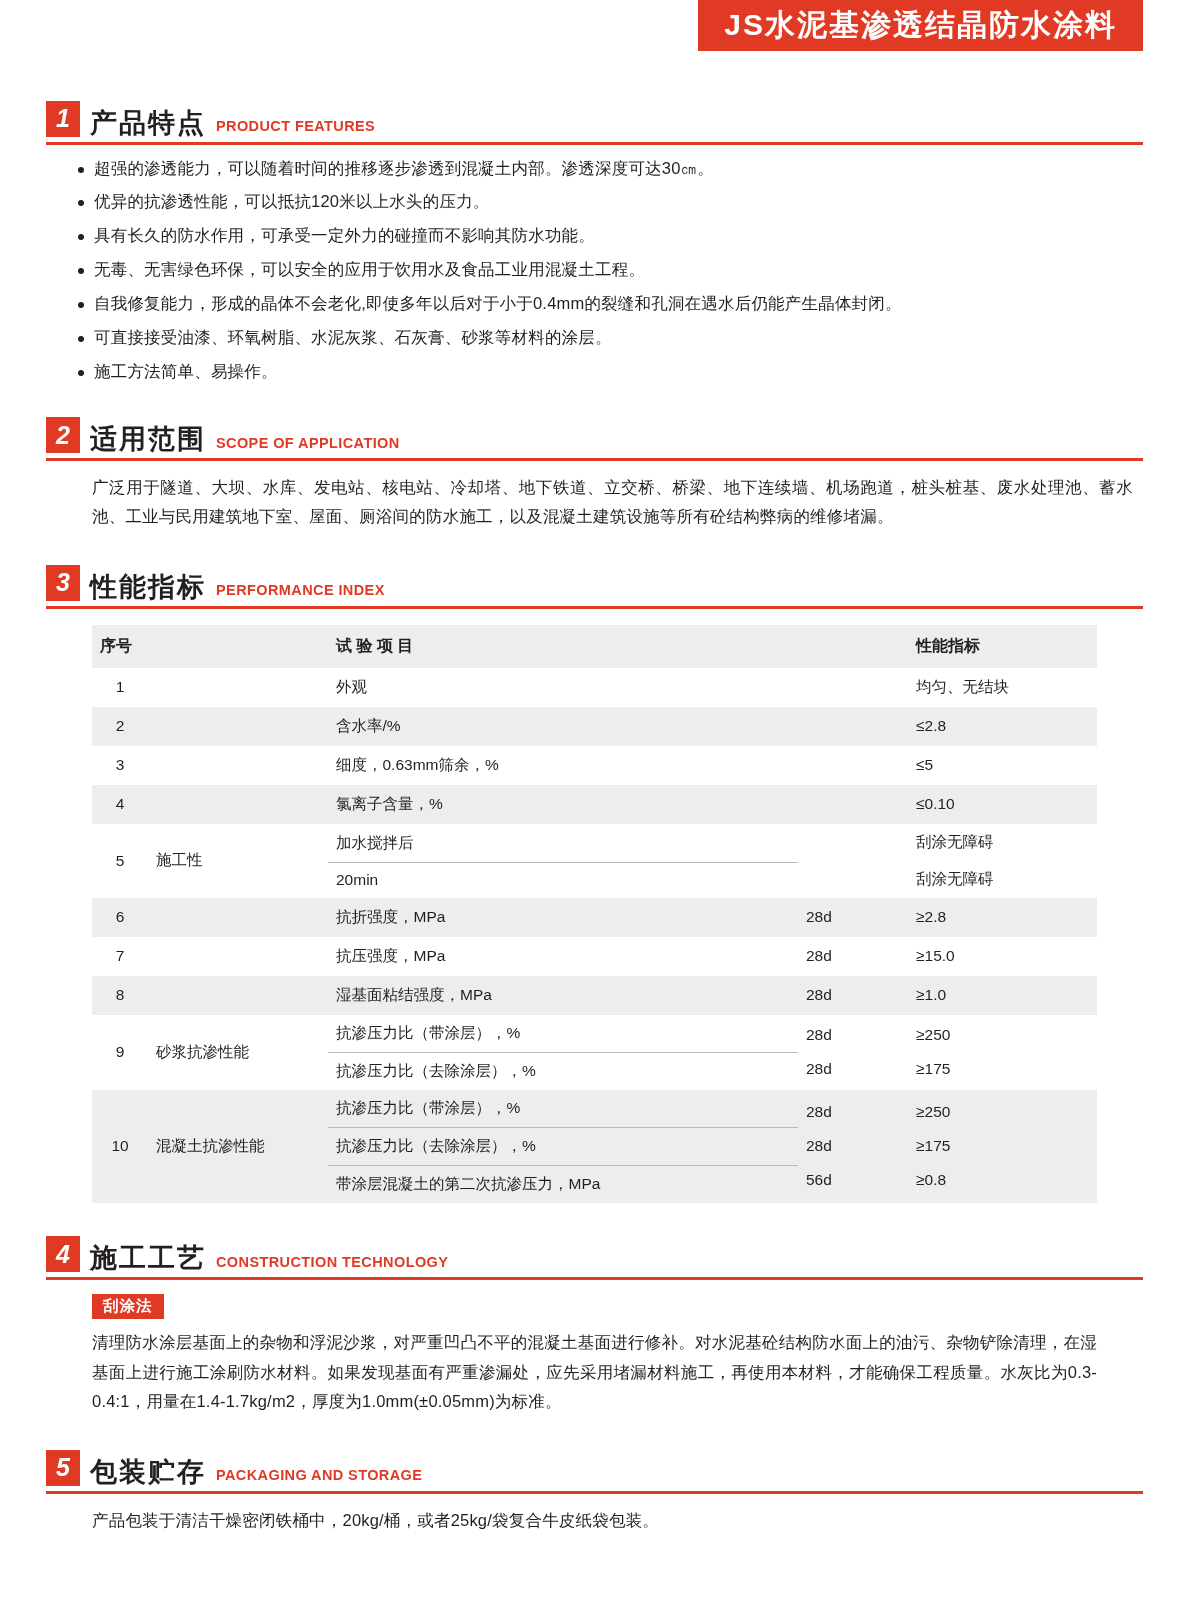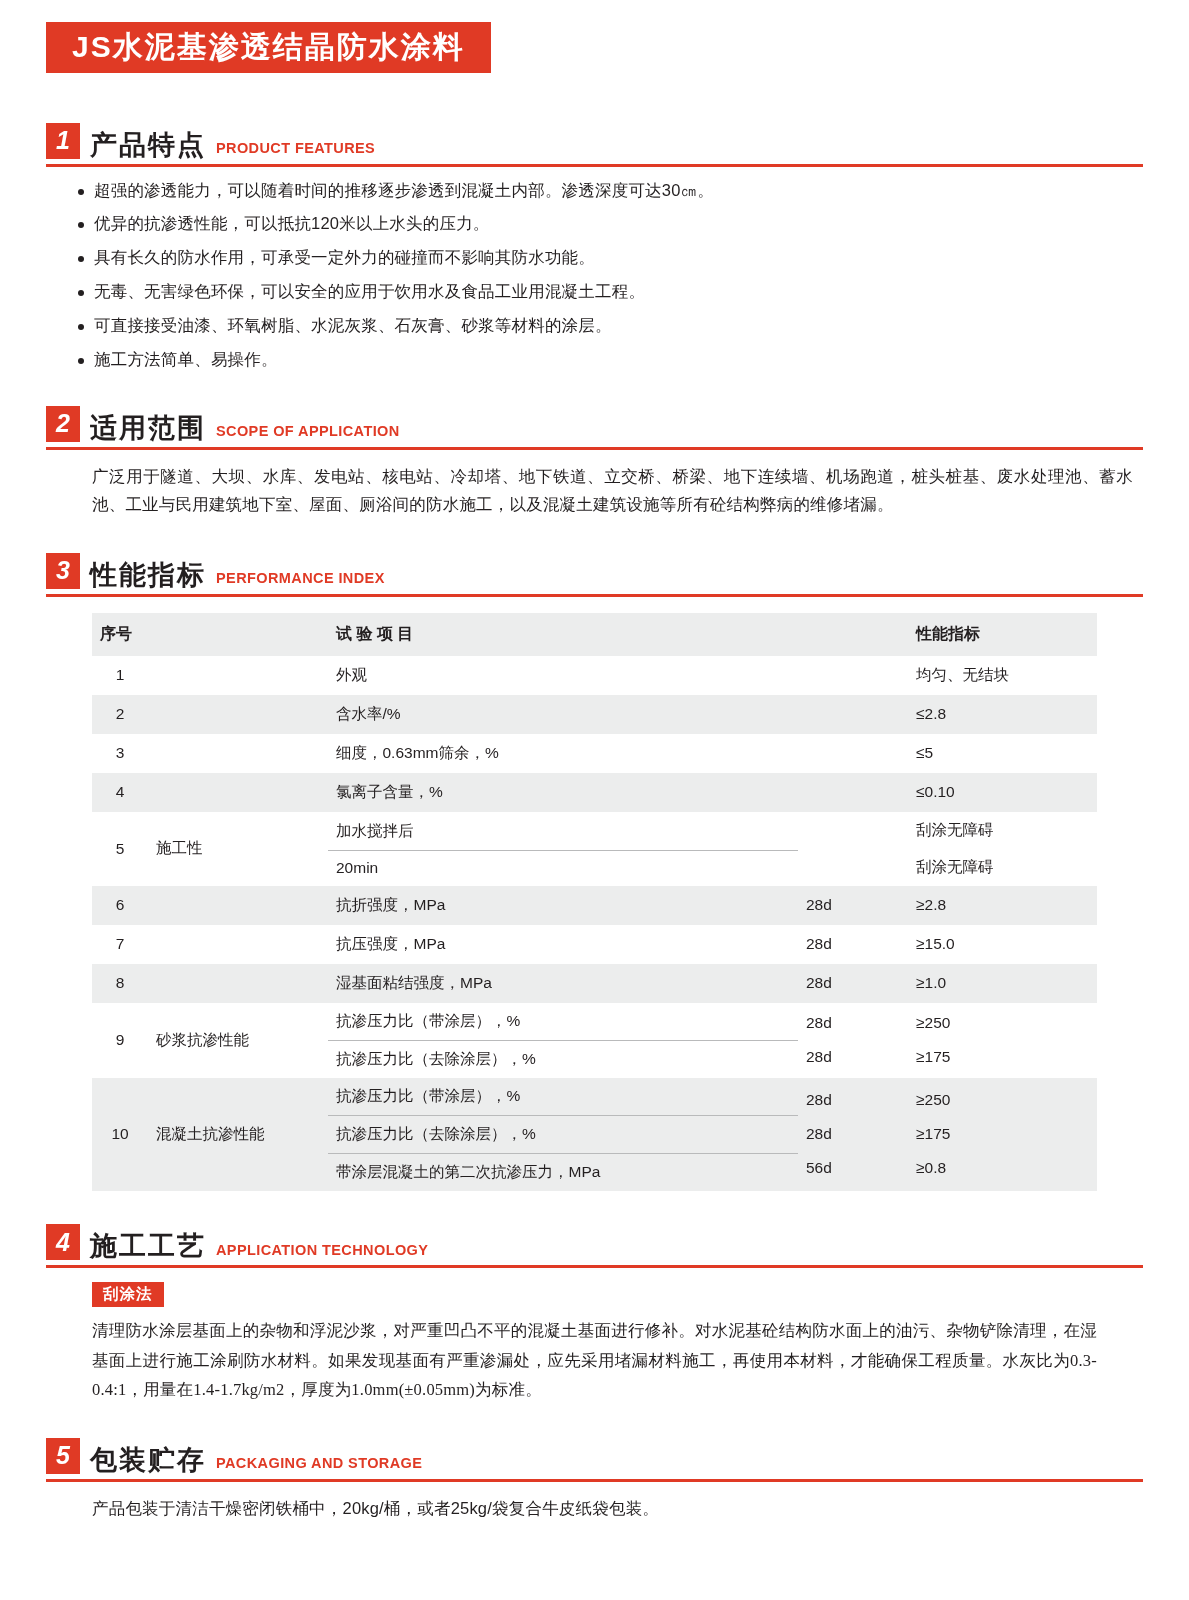--- a/index.html
+++ b/index.html
@@ -11,22 +11,21 @@
     width: 1189px;
     min-height: 1600px;
     font-family: "Liberation Sans", "DejaVu Sans", sans-serif;
     color: #231f20;
     position: relative;
   }
   .page { width: 1189px; padding: 0 46px; }
 
   
   .title-wrap {
-    text-align: left;
-    padding-top: 22px;
+    text-align: right;
     padding-bottom: 16px;
   }
   .title {
     display: inline-block;
     background: #e03a25;
     color: #ffffff;
     font-size: 30px;
     font-weight: bold;
     letter-spacing: 2px;
     padding: 8px 26px 10px 26px;
@@ -169,21 +168,20 @@
     padding: 3px 11px 5px 11px;
     letter-spacing: 1px;
     line-height: 1.1;
   }
   .col p {
     font-size: 16.5px;
     line-height: 1.78;
     margin: 9px 0 0 0;
     text-align: justify;
     letter-spacing: .2px;
-    font-family: Liberation Serif, serif;
   }
   .col .gap { height: 26px; }
 
   .final {
     font-size: 16.5px;
     line-height: 1.7;
     margin: 12px 0 0 0;
     padding: 0 10px 40px 46px;
     letter-spacing: .2px;
   }
@@ -200,20 +198,21 @@
   <div class="section-head">
     <span class="sec-num">1</span>
     <span class="sec-cn">产品特点</span>
     <span class="sec-en">PRODUCT FEATURES</span>
   </div>
   <ul class="features">
     <li>超强的渗透能力，可以随着时间的推移逐步渗透到混凝土内部。渗透深度可达30㎝。</li>
     <li>优异的抗渗透性能，可以抵抗120米以上水头的压力。</li>
     <li>具有长久的防水作用，可承受一定外力的碰撞而不影响其防水功能。</li>
     <li>无毒、无害绿色环保，可以安全的应用于饮用水及食品工业用混凝土工程。</li>
+    <li>自我修复能力，形成的晶体不会老化,即使多年以后对于小于0.4mm的裂缝和孔洞在遇水后仍能产生晶体封闭。</li>
     <li>可直接接受油漆、环氧树脂、水泥灰浆、石灰膏、砂浆等材料的涂层。</li>
     <li>施工方法简单、易操作。</li>
   </ul>
 
   <div class="section-head">
     <span class="sec-num">2</span>
     <span class="sec-cn">适用范围</span>
     <span class="sec-en">SCOPE OF APPLICATION</span>
   </div>
   <p class="para">广泛用于隧道、大坝、水库、发电站、核电站、冷却塔、地下铁道、立交桥、桥梁、地下连续墙、机场跑道，桩头桩基、废水处理池、蓄水池、工业与民用建筑地下室、屋面、厕浴间的防水施工，以及混凝土建筑设施等所有砼结构弊病的维修堵漏。</p>
@@ -334,21 +333,21 @@
           <div class="line">≥175</div>
           <div class="line">≥0.8</div>
         </td>
       </tr>
     </tbody>
   </table>
 
   <div class="section-head">
     <span class="sec-num">4</span>
     <span class="sec-cn">施工工艺</span>
-    <span class="sec-en">APPLICATION TECHNOLOGY</span>
+    <span class="sec-en">CONSTRUCTION TECHNOLOGY</span>
   </div>
 
   <div class="cols">
     <div class="col">
       <span class="tag">刮涂法</span>
       <p>清理防水涂层基面上的杂物和浮泥沙浆，对严重凹凸不平的混凝土基面进行修补。对水泥基砼结构防水面上的油污、杂物铲除清理，在湿基面上进行施工涂刷防水材料。如果发现基面有严重渗漏处，应先采用堵漏材料施工，再使用本材料，才能确保工程质量。水灰比为0.3-0.4:1，用量在1.4-1.7kg/m2，厚度为1.0mm(±0.05mm)为标准。</p>
     </div>
   </div>
 
   <div class="section-head">

